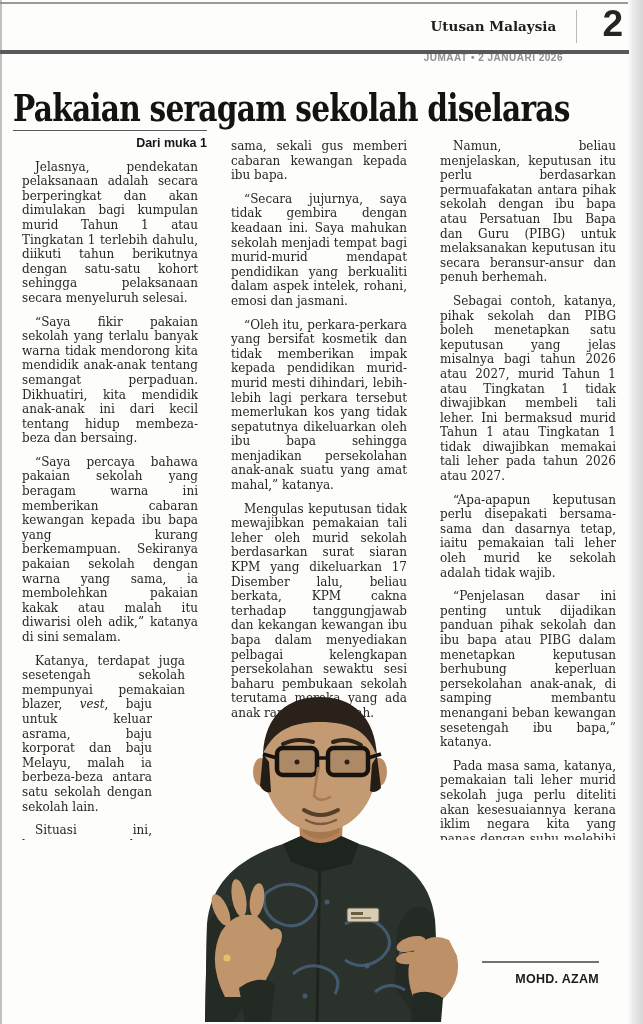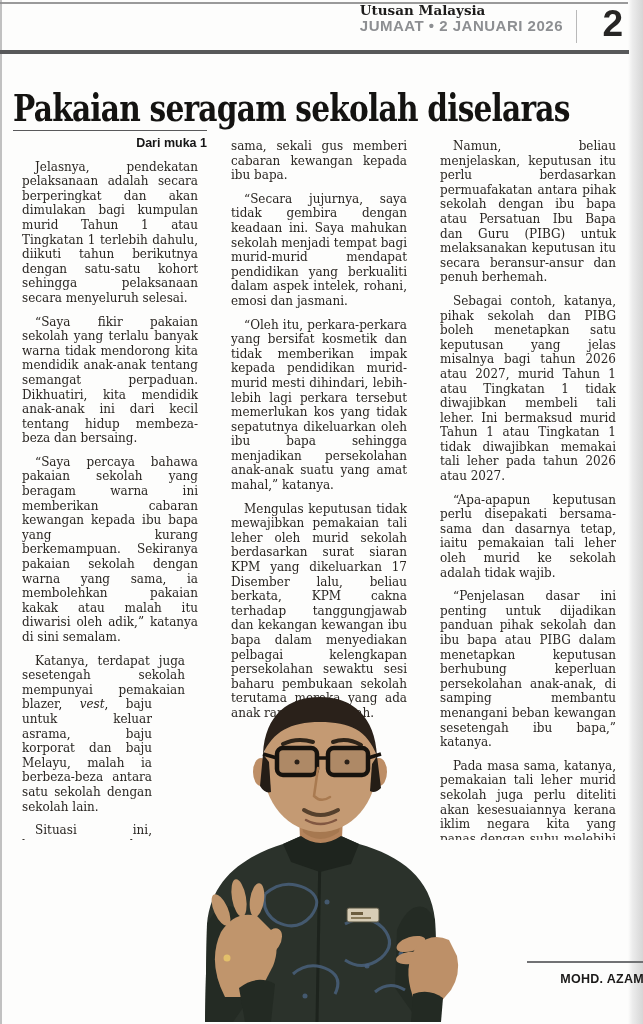--- a/index.html
+++ b/index.html
@@ -4,45 +4,45 @@
 <style>
   html,body{margin:0;padding:0;background:#e9e9e9;}
   #page{position:relative;width:643px;height:1024px;background:#fdfdfc;overflow:hidden;
         font-family:"DejaVu Serif", serif;color:#2a2622;}
   
   .top-edge{position:absolute;top:2px;left:0;width:630px;height:2px;background:#9a9a9a;}
   .left-edge{position:absolute;top:0;left:0;width:2px;height:1024px;background:#8f8f8f;opacity:.55;}
   .right-edge{position:absolute;top:0;right:0;width:15px;height:1024px;
       background:linear-gradient(90deg,#fdfdfc 0%,#ececec 30%,#d6d6d6 100%);}
   
-  .mast{position:absolute;top:3px;right:80px;text-align:left;line-height:1.1;}
+  .mast{position:absolute;top:19px;right:80px;text-align:center;line-height:1.1;}
   .mast-title{font-weight:bold;font-size:13.5px;color:#1d1c1b;}
-  .mast-date{font-family:"Liberation Sans",sans-serif;font-size:15px;color:#8d8f92;
-      letter-spacing:.5px;margin-top:0;font-weight:bold;}
+  .mast-date{font-family:"Liberation Sans",sans-serif;font-size:10px;color:#8d8f92;
+      letter-spacing:.5px;margin-top:18px;font-weight:bold;}
   .mast-divider{position:absolute;top:10px;right:66px;width:1.5px;height:33px;background:#b9b9b9;}
   .page-number{position:absolute;top:2px;right:20px;font-family:"Liberation Sans",sans-serif;
       font-weight:bold;font-size:37px;color:#262524;line-height:1.2;}
   .header-rule{position:absolute;top:50px;left:0;width:629px;height:3.5px;background:#58595a;}
   
   .headline{position:absolute;top:60px;left:13px;white-space:nowrap;font-weight:bold;
       font-size:38px;color:#141311;letter-spacing:-1px;transform:scaleX(.78);transform-origin:left top;}
   
   .cols{position:absolute;top:130px;left:13px;width:613px;height:894px;display:flex;gap:15px;}
   .col{width:194px;height:710px;overflow:hidden;font-size:12px;line-height:14.6px;}
   .kicker{border-top:1.5px solid #59595b;margin-bottom:9px;padding-top:5px;text-align:right;
       font-family:"Liberation Sans",sans-serif;font-weight:bold;font-size:12.5px;color:#161616;}
   .para{margin:9px;text-indent:13px;text-align:justify;}
   .cut{background:transparent;}
   .cut-r1{float:right;width:22px;height:44px;}
   .cut-r2{float:right;clear:right;width:55px;height:280px;}
   .cut-l{float:left;width:62px;height:120px;}
   
   .photo{position:absolute;top:692px;left:205px;width:310px;height:330px;}
   
-  .caption{position:absolute;top:961px;left:527px;width:117px;border-top:2px solid #717274;
+  .caption{position:absolute;top:961px;left:482px;width:117px;border-top:2px solid #717274;
       padding-top:9px;text-align:right;font-family:"Liberation Sans",sans-serif;font-weight:bold;
       font-size:12.5px;letter-spacing:.3px;color:#1b1a19;}
 </style>
 </head>
 <body>
 
 <div id="page">
 
   <div class="top-edge"></div>
   <div class="left-edge"></div>

